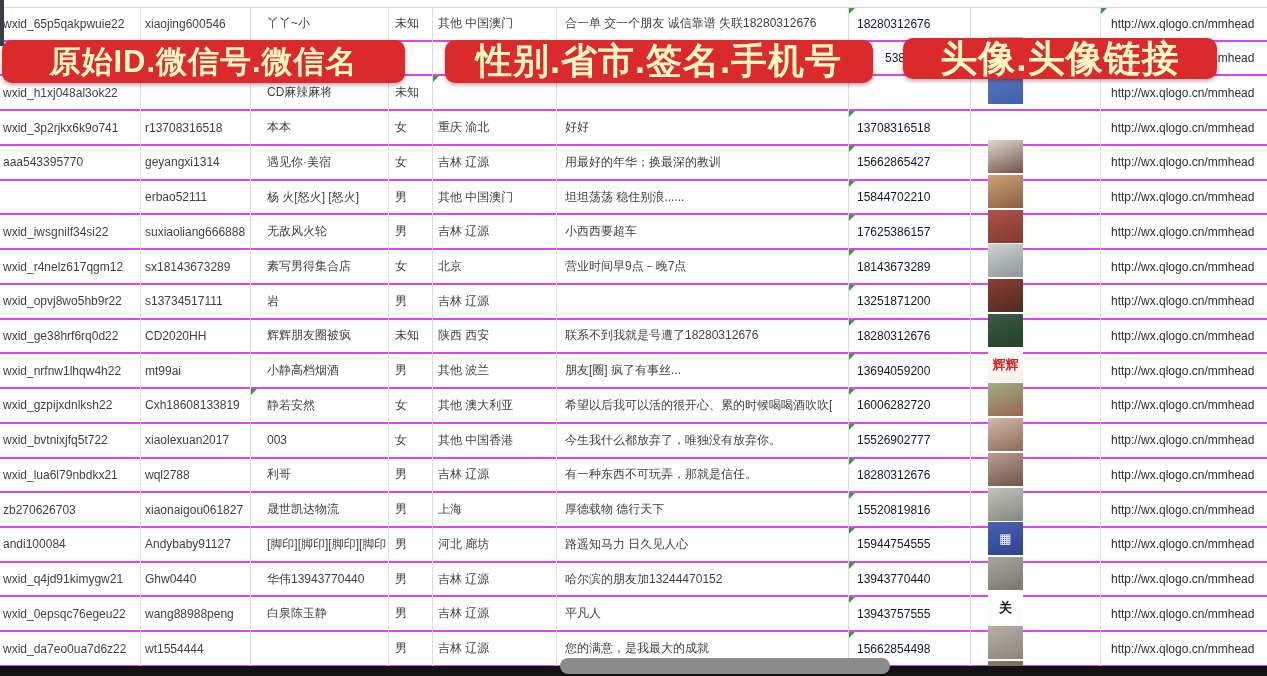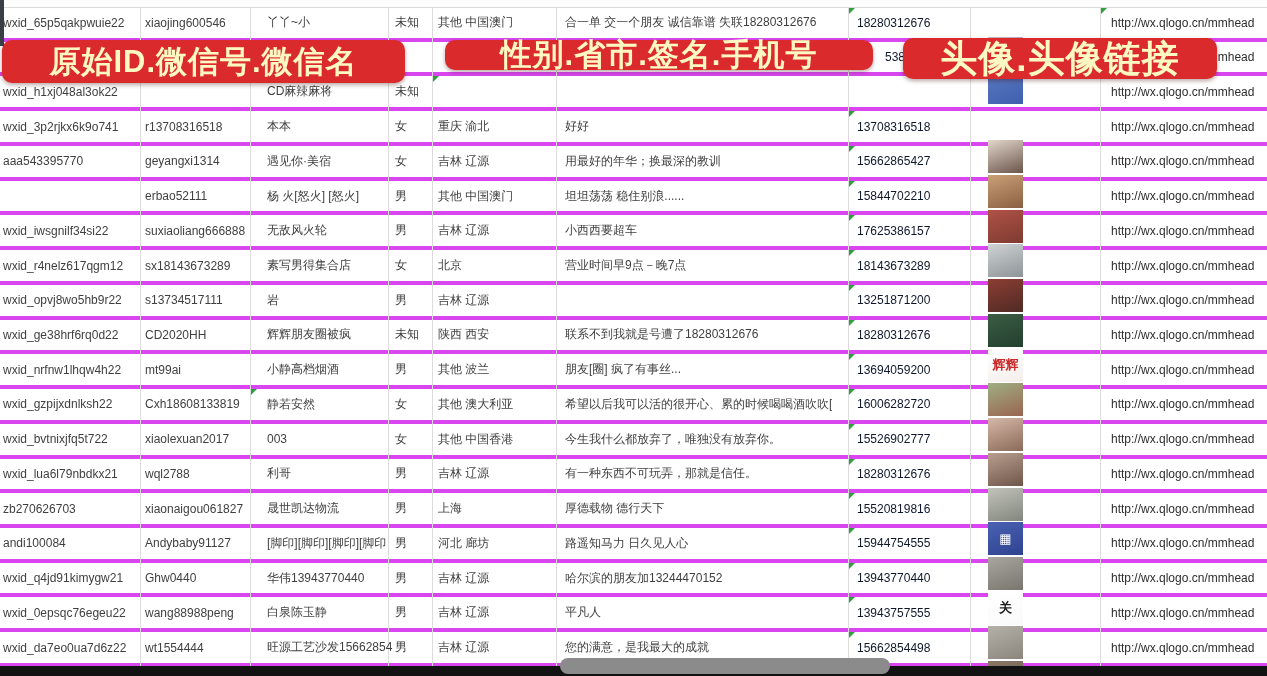--- a/index.html
+++ b/index.html
@@ -2,21 +2,21 @@
 <html><head>
 <meta charset="utf-8">
 <style>
   html,body{margin:0;padding:0;background:#777;}
   #screen{
     position:relative;width:1267px;height:676px;background:#fdfdfd;overflow:hidden;
     font-family:"Liberation Sans","DejaVu Sans",sans-serif;color:#3f3f3f;font-size:12px;
   }
   
   #rows{position:absolute;left:0;top:7px;width:1267px;}
-  .row{position:relative;width:1267px;height:34.74px;border-bottom:4px solid #d946ef;box-sizing:border-box;background:#fff;}
+  .row{position:relative;width:1267px;height:34.74px;border-bottom:2px solid #d946ef;box-sizing:border-box;background:#fff;}
   .row:first-child{border-top:1px solid #dcdcdc;}
   .vline{position:absolute;top:7px;bottom:10px;width:1px;background:#dcdcdc;z-index:2;}
   .cell{position:absolute;top:0;height:100%;display:flex;align-items:center;white-space:nowrap;z-index:3;}
   .c-id{left:3px;}
   .c-wid{left:145px;}
   .c-name{left:267px;}
   .c-g{left:395px;}
   .c-reg{left:438px;}
   .c-sig{left:565px;max-width:283px;overflow:hidden;text-align:right;}
   .c-ph{left:857px;color:#0f172a;}
@@ -28,21 +28,21 @@
   
   .avatar{position:absolute;left:988px;top:1px;width:35px;height:33px;z-index:3;
     display:flex;align-items:center;justify-content:center;font-weight:bold;font-size:13px;overflow:hidden;margin-top:28px;}
   .avatar .strip{position:absolute;left:0;right:0;bottom:0;height:9px;font-size:7px;font-weight:bold;
     display:flex;align-items:center;justify-content:center;letter-spacing:1px;}
   
   .banner{position:absolute;background:#da2a2c;color:#fef9c3;font-weight:bold;border-radius:10px;
     display:flex;align-items:center;justify-content:center;letter-spacing:1px;z-index:10;
     box-shadow:0 2px 4px rgba(60,0,0,.35);white-space:nowrap;}
   #banner-left{left:2px;top:40px;width:403px;height:43px;font-size:31px;}
-  #banner-middle{left:445px;top:40px;width:428px;height:30px;font-size:31px;}
+  #banner-middle{left:445px;top:40px;width:428px;height:43px;font-size:36px;}
   #banner-right{left:903px;top:38px;width:314px;height:41px;font-size:37px;}
   
   #left-strip{position:absolute;left:0;top:0;width:4px;height:46px;background:#3a3f45;z-index:11;}
   #bottom-bar{position:absolute;left:0;bottom:0;width:1267px;height:10px;background:#121212;z-index:11;}
   #scroll-thumb{position:absolute;left:560px;top:658px;width:330px;height:16px;background:#8b8b8b;border-radius:8px;z-index:12;}
 </style>
 </head>
 <body>
 
 <div id="screen">
@@ -258,21 +258,20 @@
         <div class="cell c-reg">吉林 辽源</div>
         <div class="cell c-sig">平凡人</div>
         <div class="cell c-ph">13943757555</div>
         <div class="tri tri-phone"></div>
         <div class="avatar" style="background: linear-gradient(160deg, rgb(181, 177, 168), rgb(138, 134, 126));"></div>
         <div class="cell c-ln">http://wx.qlogo.cn/mmhead</div>
       </div>
       <div class="row">
         <div class="cell c-id">wxid_da7eo0ua7d6z22</div>
         <div class="cell c-wid">wt1554444</div>
-        <div class="cell c-name">旺源工艺沙发15662854</div>
         <div class="cell c-g">男</div>
         <div class="cell c-reg">吉林 辽源</div>
         <div class="cell c-sig">您的满意，是我最大的成就</div>
         <div class="cell c-ph">15662854498</div>
         <div class="tri tri-phone"></div>
         <div class="avatar" style="background: linear-gradient(160deg, rgb(138, 119, 102), rgb(107, 90, 76));">
           <div class="strip" style="background: rgb(193, 39, 45); color: rgb(255, 255, 255);">中国加油</div>
         </div>
         <div class="cell c-ln">http://wx.qlogo.cn/mmhead</div>
       </div>

